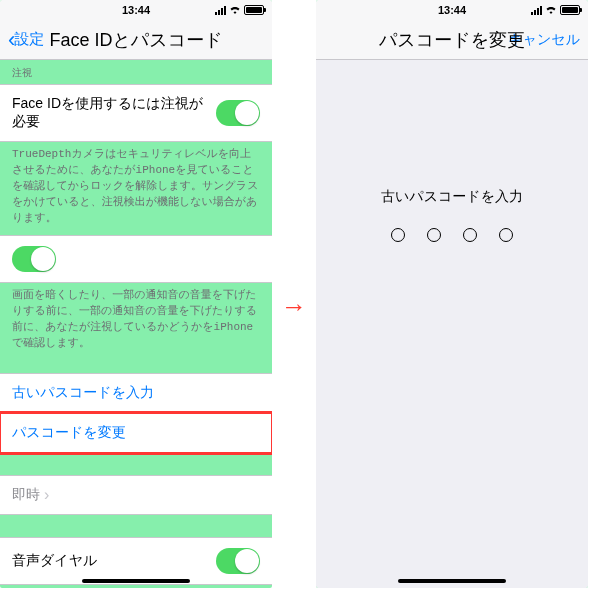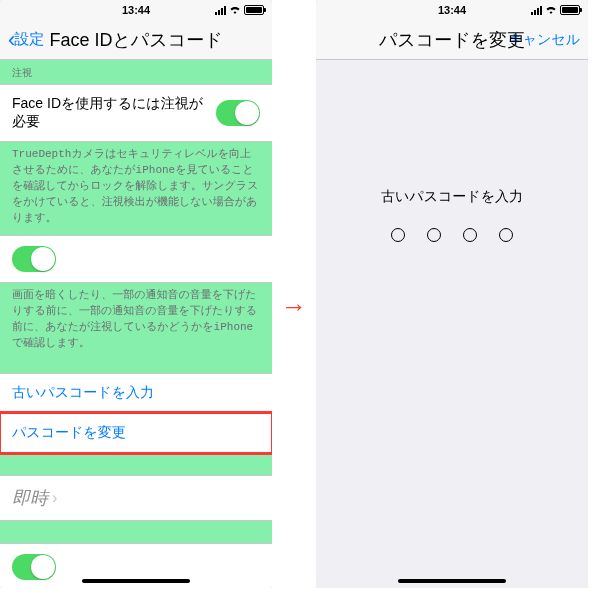--- a/index.html
+++ b/index.html
@@ -70,21 +70,21 @@
       min-height: 40px;
       padding: 10px 12px;
       display: flex;
       align-items: center;
       font-size: 14px;
       color: #000;
     }
     .cell.link { color: #007aff; }
     .cell + .cell { border-top: none; }
     .cell .label { flex: 1; }
-    .cell .detail { color: #8e8e93; font-size: 18px; font-style: italic; }
+    .cell .detail { color: #8e8e93; font-size: 14px; }
     .cell .chev { color: #c7c7cc; font-size: 16px; margin-left: 4px; }
     .group-footer {
       font-size: 11px;
       color: #6d6d72;
       padding: 5px 12px 8px;
       line-height: 1.45;
       font-family: Liberation Mono, monospace;
     }
     .spacer { height: 22px; }
 
@@ -199,20 +199,21 @@
       </div>
       <div class="spacer"></div>
 
       <div class="cell">
         <span class="detail">即時</span>
         <span class="chev">›</span>
       </div>
       <div class="spacer"></div>
 
       <div class="cell">
+        <span class="label">音声ダイヤル</span>
         <span class="switch on">
             <span class="knob"></span>
           </span>
       </div>
       <div class="group-footer">"ミュージック"の音声コントロールは常にオンです。</div>
 
     </div>
     <div class="home-indicator"></div>
   </div>
 

